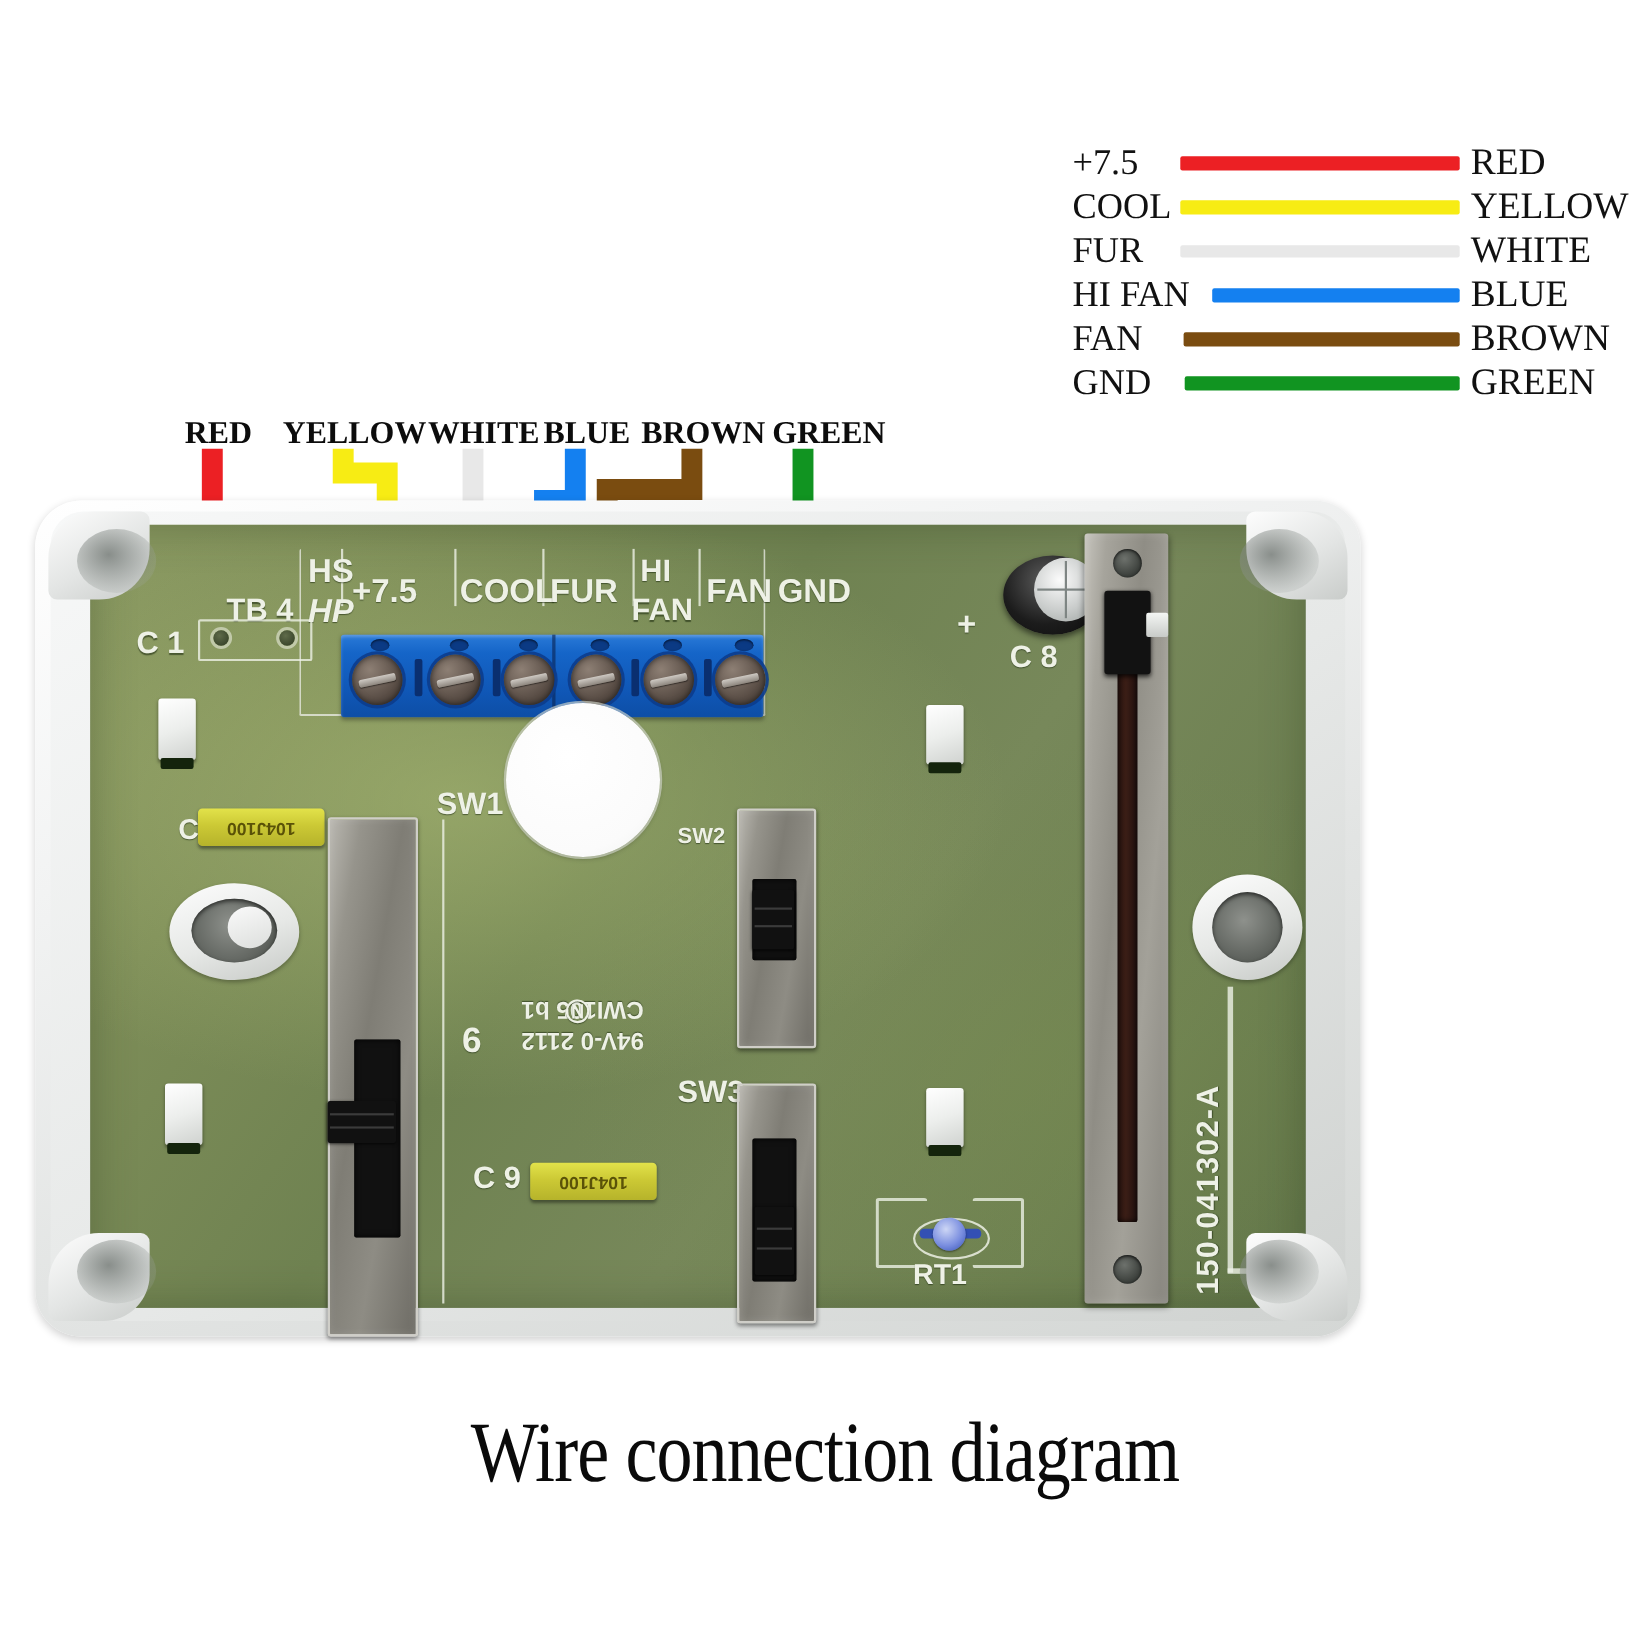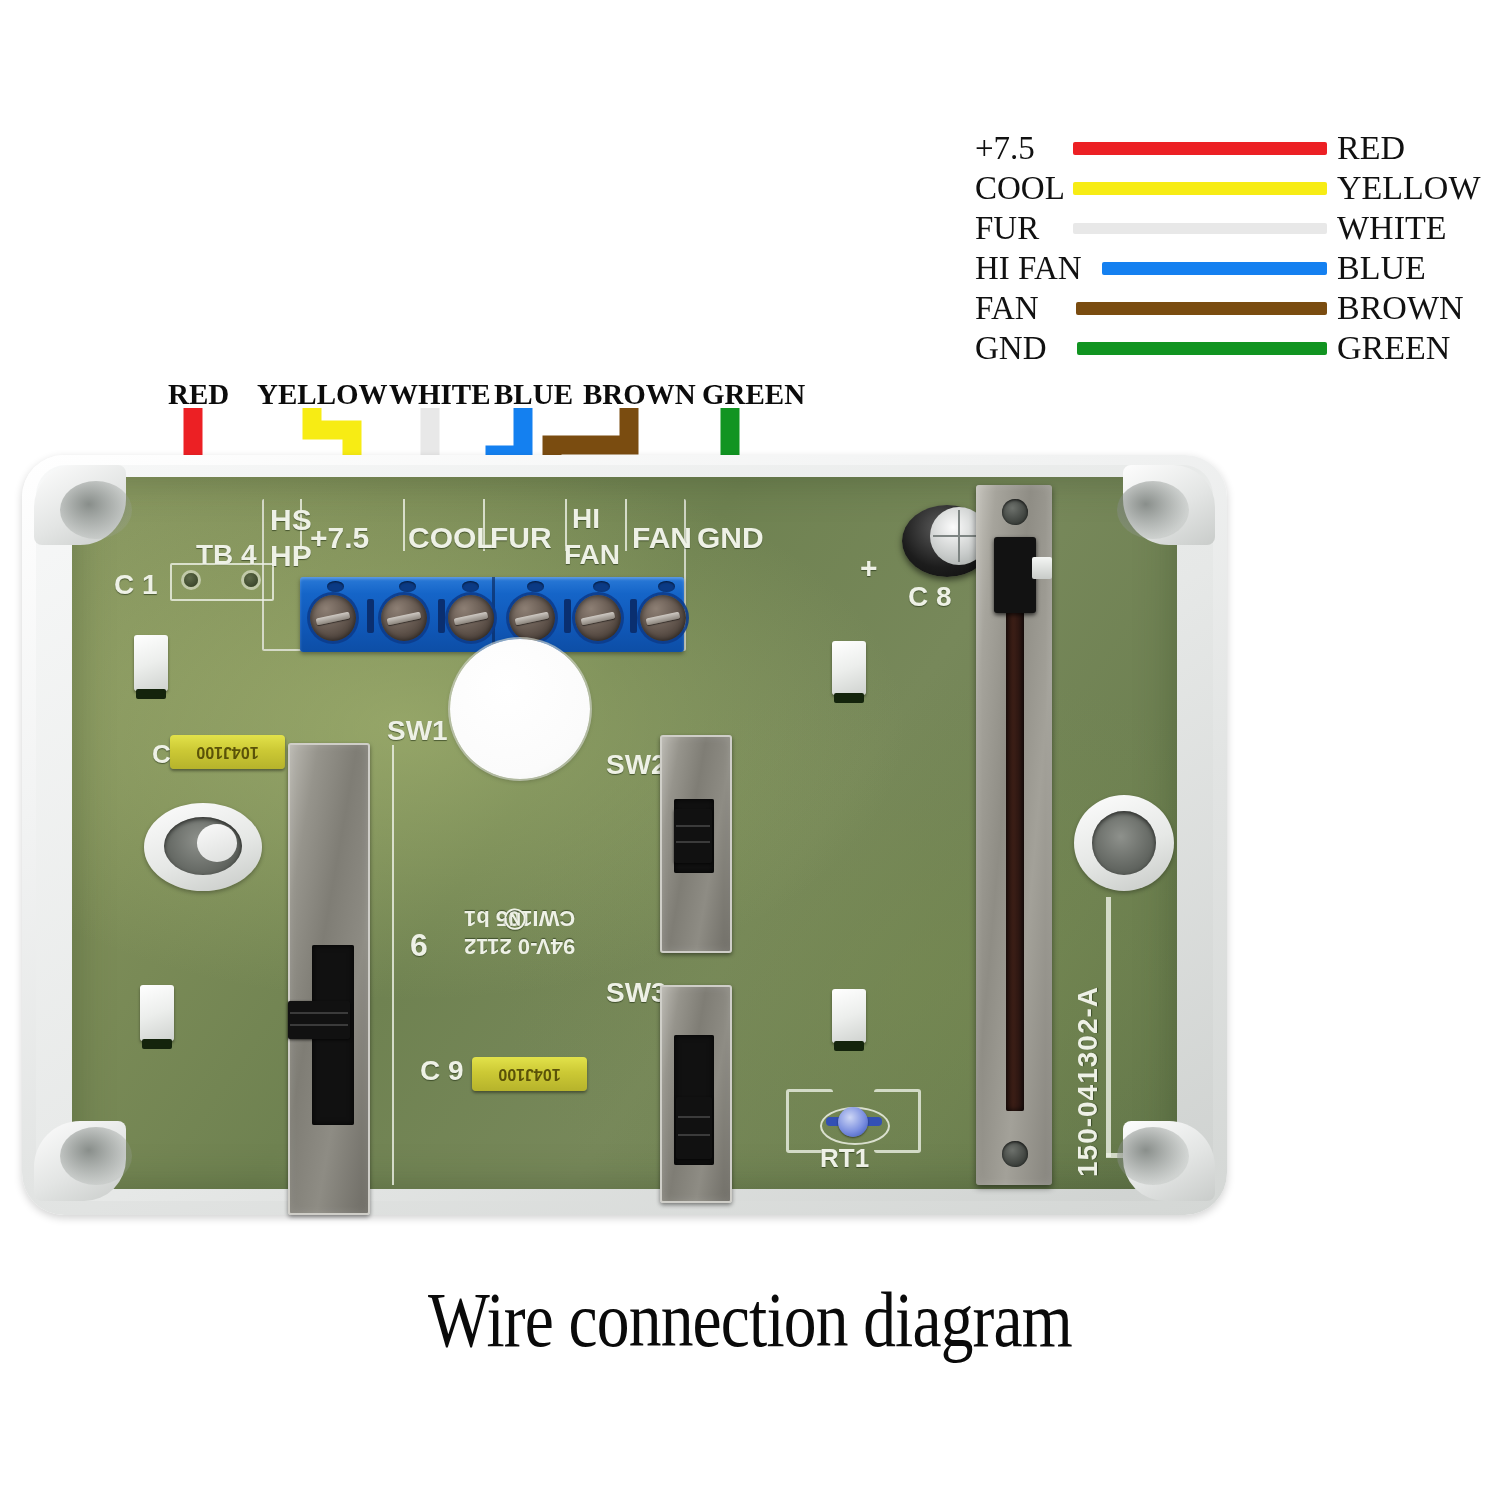--- a/index.html
+++ b/index.html
@@ -39,21 +39,21 @@
     font-size:29px;font-weight:bold;color:#0c0c0c;
     white-space:nowrap;
     letter-spacing:0px;
   }
 
   
   #wires{position:absolute;left:0;top:0;width:1500px;height:1500px;pointer-events:none;}
 
   
   #device{
-    position:absolute;left:22px;top:455px;width:1205px;height:760px;
+    position:absolute;left:32px;top:455px;width:1205px;height:760px;
   }
   
   .bezel{
     position:absolute;left:0;top:0;width:100%;height:100%;
     border-radius:42px;
     background:linear-gradient(160deg,#ffffff 0%,#f2f3f3 30%,#e2e4e3 62%,#d4d7d5 100%);
     box-shadow:0 3px 8px rgba(0,0,0,.18);
   }
   .bezel-inner{
     position:absolute;left:14px;top:10px;right:14px;bottom:14px;
@@ -350,21 +350,21 @@
     <div class="pcb">
 
       <div class="tb-outline" style="left:190px;top:22px;width:420px;height:150px;border-top:none;"></div>
       <div class="silk-line" style="left:228px;top:22px;width:2px;height:52px;"></div>
       <div class="silk-line" style="left:331px;top:22px;width:2px;height:52px;"></div>
       <div class="silk-line" style="left:411px;top:22px;width:2px;height:52px;"></div>
       <div class="silk-line" style="left:493px;top:22px;width:2px;height:52px;"></div>
       <div class="silk-line" style="left:553px;top:22px;width:2px;height:52px;"></div>
 
       <div class="silk" style="left:198px;top:26px;font-size:30px;">HS</div>
-      <div class="silk" style="left:198px;top:62px;font-size:30px;">HP</div>
+      <div class="silk" style="left:198px;top:62px;font-size:30px;font-style:italic;">HP</div>
       <div class="silk" style="left:238px;top:44px;font-size:30px;">+7.5</div>
       <div class="silk" style="left:336px;top:44px;font-size:30px;">COOL</div>
       <div class="silk" style="left:418px;top:44px;font-size:30px;">FUR</div>
       <div class="silk" style="left:500px;top:26px;font-size:28px;">HI</div>
       <div class="silk" style="left:492px;top:62px;font-size:28px;">FAN</div>
       <div class="silk" style="left:560px;top:44px;font-size:30px;">FAN</div>
       <div class="silk" style="left:625px;top:44px;font-size:30px;">GND</div>
 
       <div class="silk" style="left:124px;top:62px;font-size:28px;">TB 4</div>
       <div class="silk" style="left:42px;top:92px;font-size:28px;">C 1</div>
@@ -421,21 +421,21 @@
       <div class="silk" style="left:338px;top:450px;font-size:32px;">6</div>
       <div class="silk-mirror" style="left:392px;top:428px;font-size:22px;">CWI105     b1</div>
       <div class="silk-mirror" style="left:392px;top:456px;font-size:22px;">94V-0 2112</div>
       <div class="silk" style="left:432px;top:428px;font-size:22px;">Ⓝ</div>
 
       <div class="silk" style="left:348px;top:578px;font-size:28px;">C 9</div>
       <div class="ycap" style="left:400px;top:580px;width:115px;height:34px;">
         <span>104J100</span>
       </div>
 
-      <div class="silk" style="left:534px;top:272px;font-size:28px;">SW2</div>
+      <div class="silk" style="left:534px;top:272px;font-size:20px;">SW2</div>
       <div class="slide-sw" style="left:588px;top:258px;width:68px;height:214px;">
         <div class="sw-window" style="left:12px;top:62px;width:40px;height:74px;"></div>
         <div class="sw-knob" style="left:12px;top:72px;width:38px;height:54px;"></div>
       </div>
 
       <div class="silk" style="left:534px;top:500px;font-size:28px;">SW3</div>
       <div class="slide-sw" style="left:588px;top:508px;width:68px;height:214px;">
         <div class="sw-window" style="left:12px;top:48px;width:40px;height:130px;"></div>
         <div class="sw-knob" style="left:14px;top:110px;width:36px;height:62px;"></div>
       </div>

